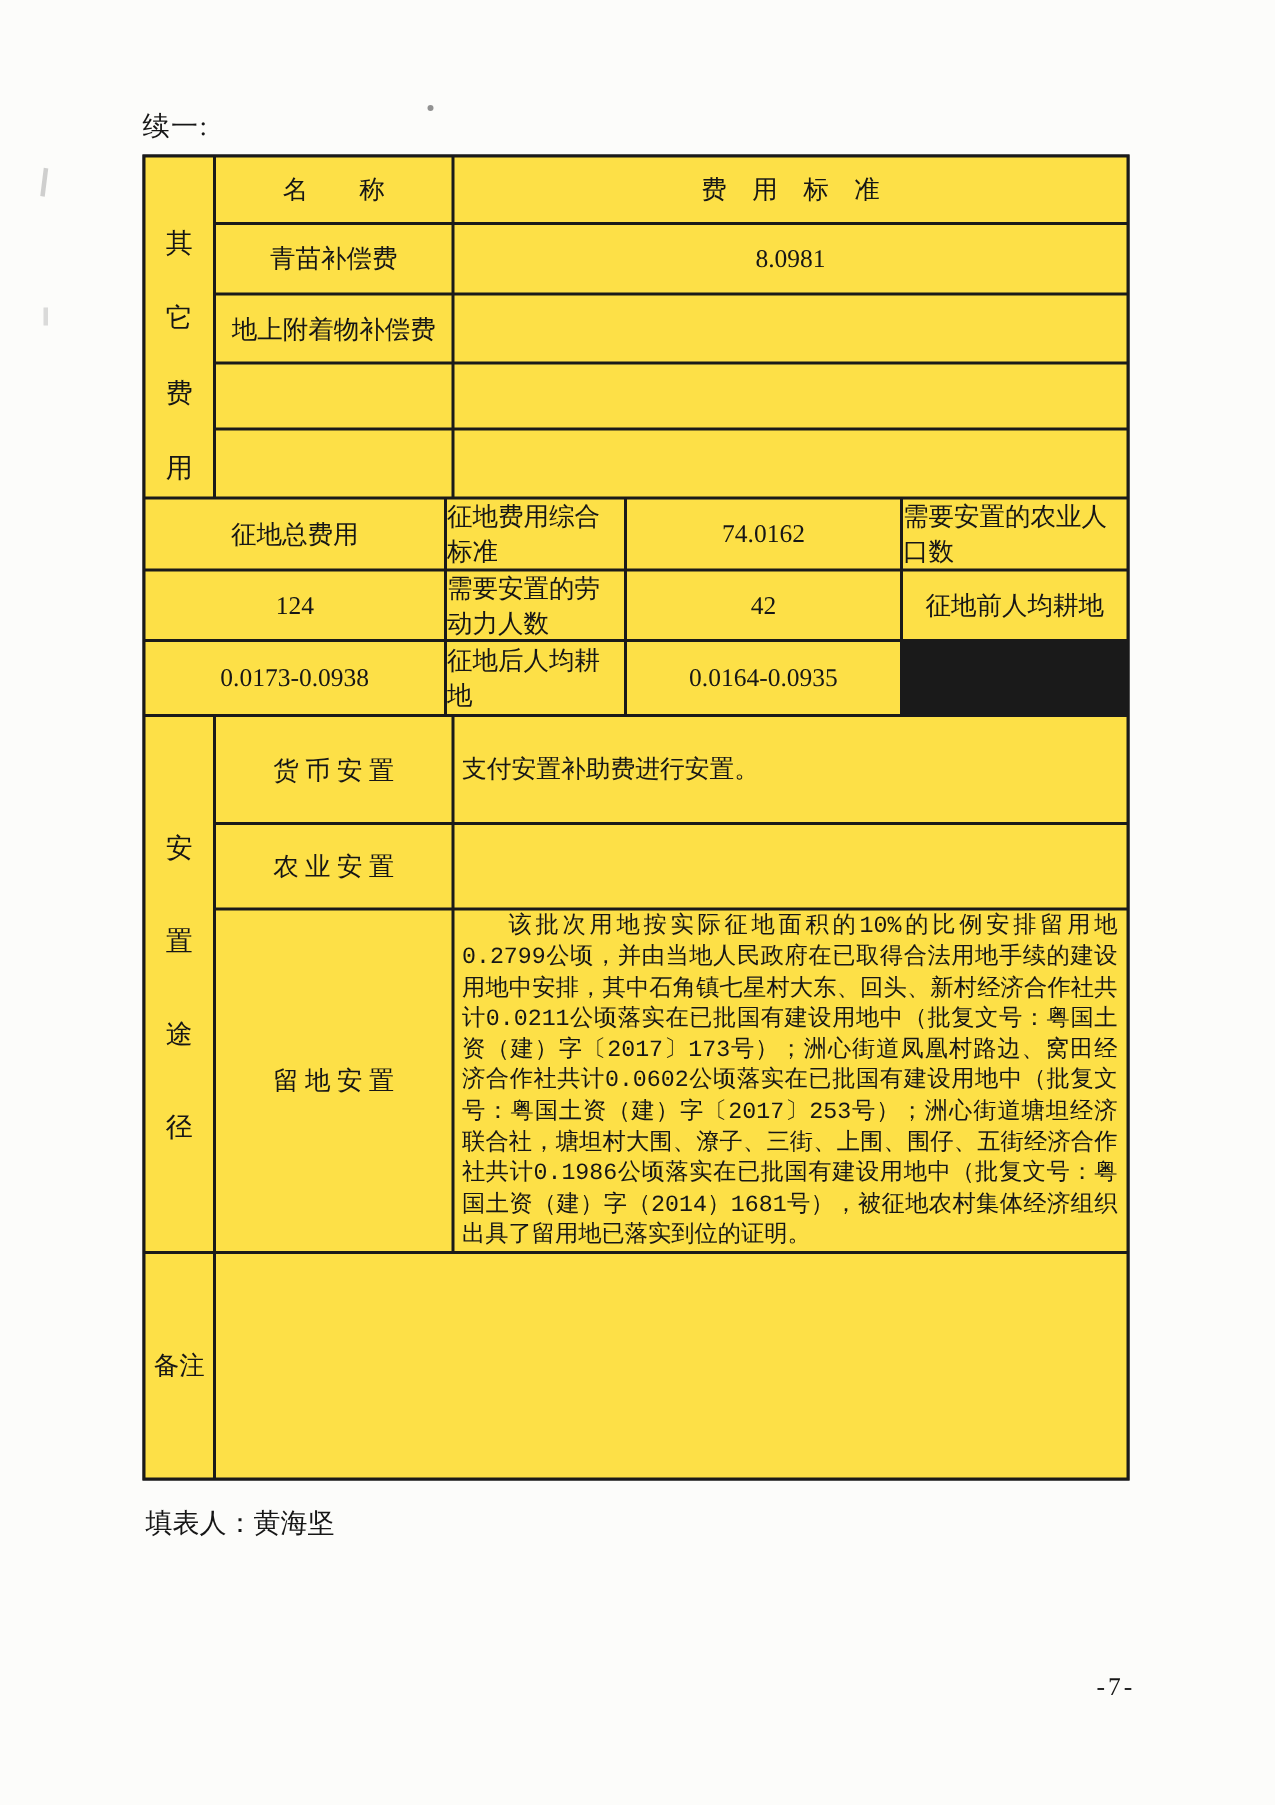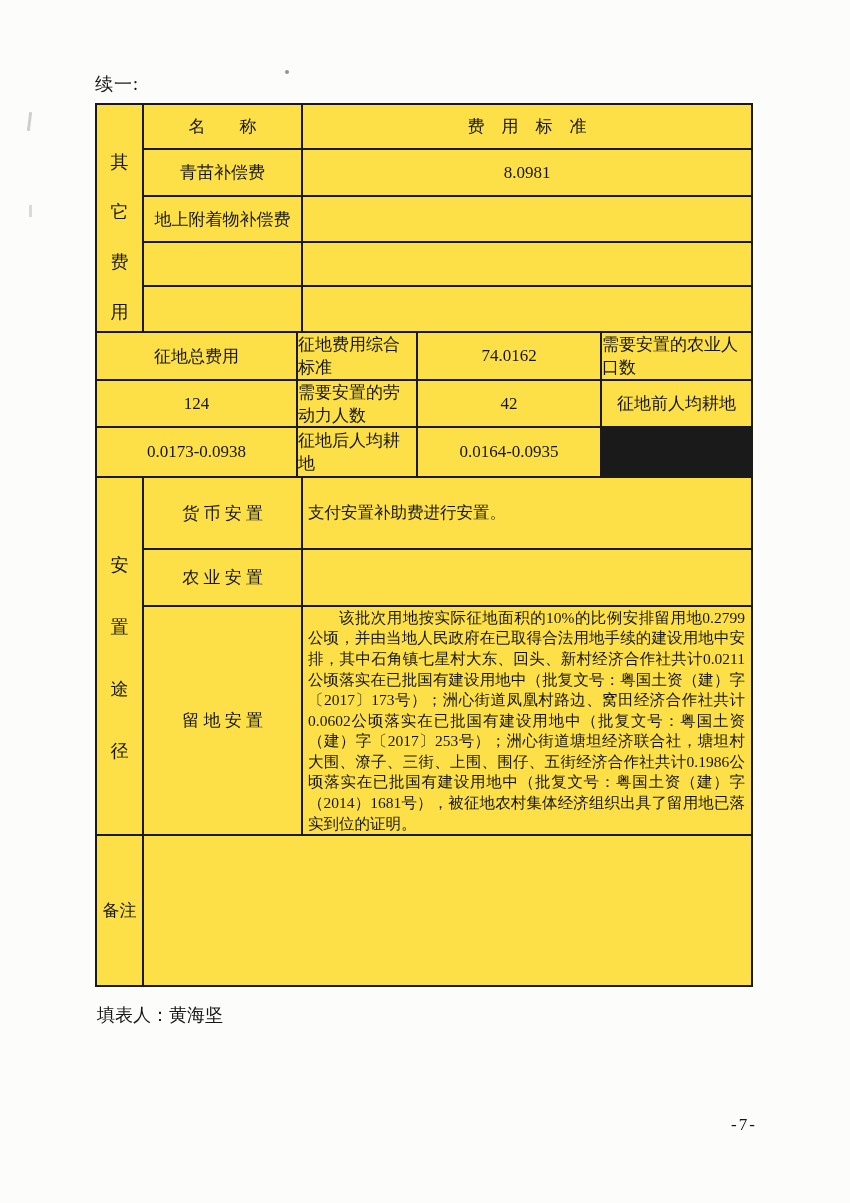--- a/index.html
+++ b/index.html
@@ -36,21 +36,21 @@
   }
   .cell.left{justify-content:flex-start;padding-left:5px;}
   .vspan-A{grid-column:1;grid-row:1/6;}
   .vspan-C{grid-column:1;grid-row:1/4;}
   .vertical{
     flex-direction:column;align-items:center;justify-content:flex-start;
     font-size:18px;line-height:1;
   }
   .vertical.fees{padding-top:48px;row-gap:32px;}
   .vertical.resettle{padding-top:78px;row-gap:44px;}
-  .para-cell{align-items:center;}
+  .para-cell{align-items:flex-end;font-family:Liberation Mono, monospace;}
   .para-cell p{
     margin:0;padding:1px 6px 0 5px;
     font-size:15.5px;line-height:20.6px;
     text-indent:2em;text-align:justify;
   }
   .money-content{font-size:16.5px;}
   .filler-line{position:absolute;left:97px;top:1003px;font-size:18px;}
   .page-number{position:absolute;left:731px;top:1115px;font-size:17px;letter-spacing:2px;}
   
   .speck-dot{position:absolute;left:285px;top:70px;width:4px;height:4px;border-radius:50%;background:#6f6f6f;opacity:.75;}

